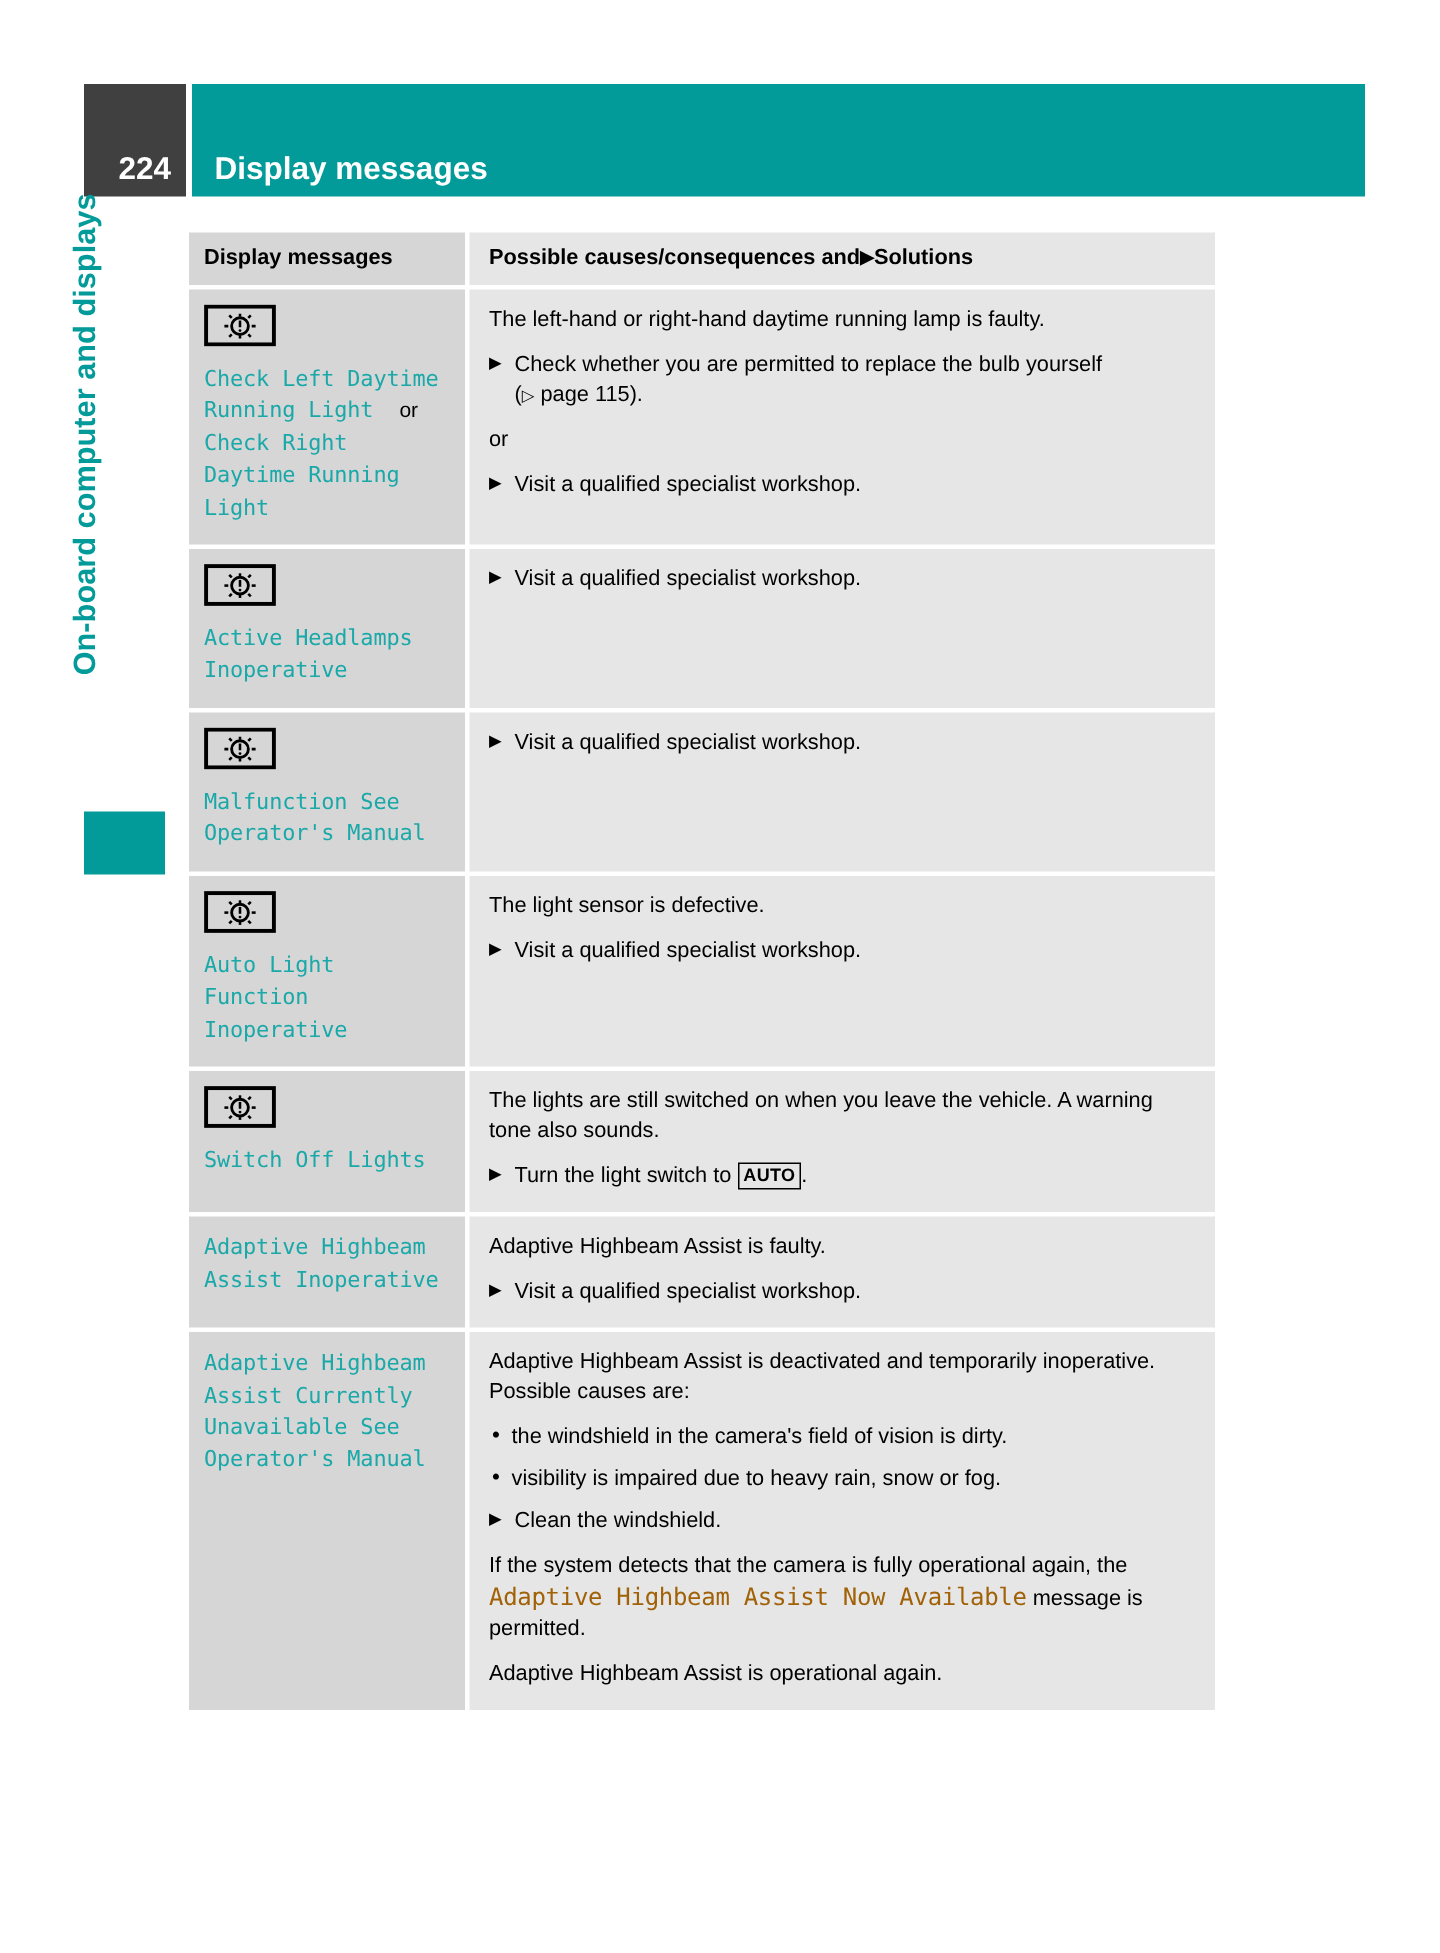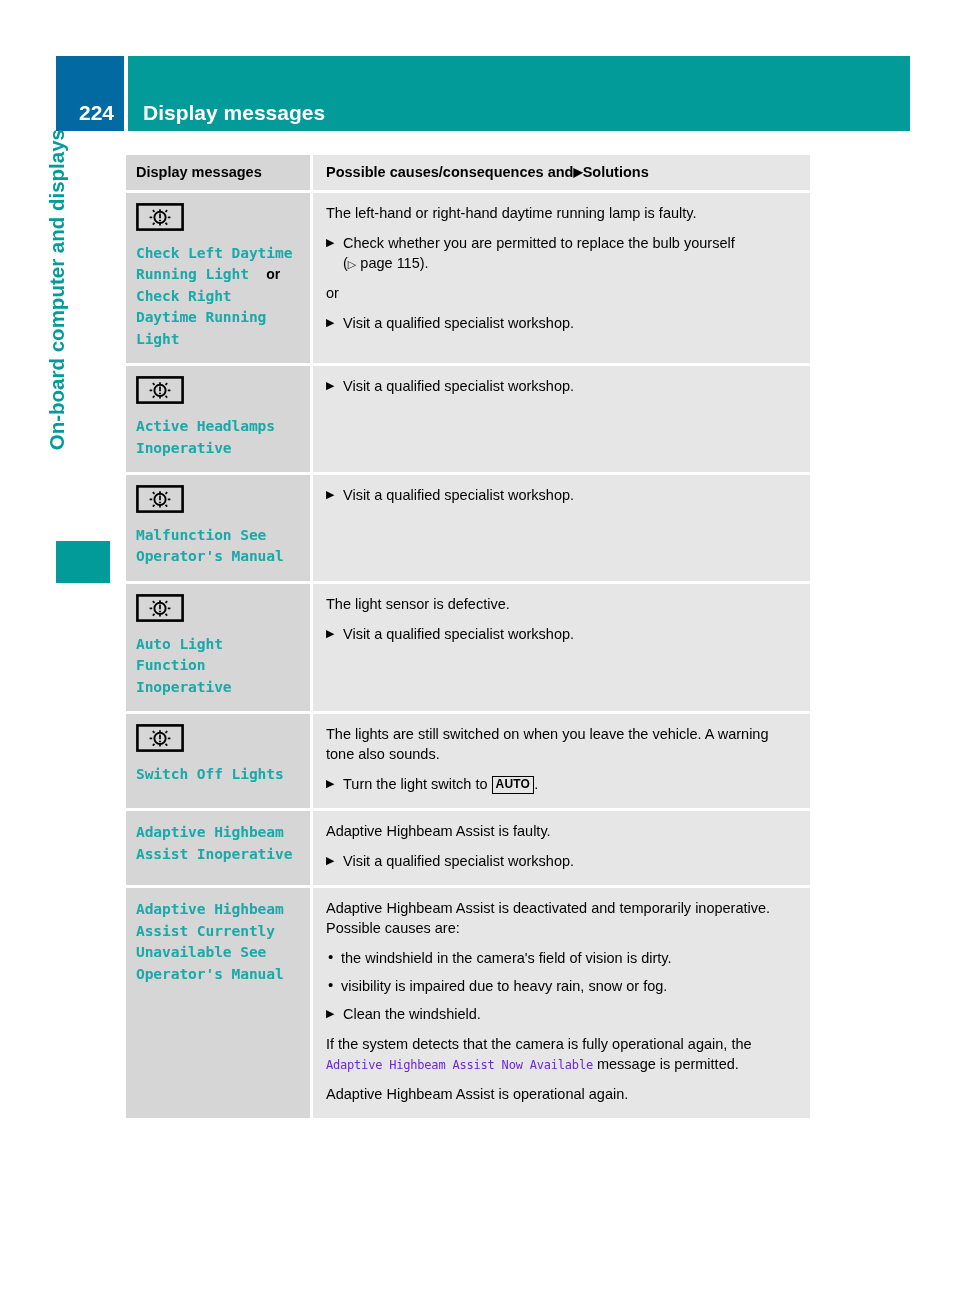--- a/index.html
+++ b/index.html
@@ -23,21 +23,21 @@
     top: 56px;
     width: 854px;
     height: 75px;
   }
   .header-pagenum-box {
     position: absolute;
     left: 0;
     top: 0;
     width: 68px;
     height: 75px;
-    background: #0369a1;
+    background: #404040;
   }
   .header-pagenum {
     position: absolute;
     right: 10px;
     bottom: 8px;
     color: #ffffff;
     font-size: 21px;
     font-weight: bold;
     letter-spacing: 0px;
     line-height: 1;
@@ -138,21 +138,20 @@
     margin-bottom: 11px;
   }
 
   
   .msg-text {
     font-family: "DejaVu Sans Mono", "Liberation Mono", monospace;
     color: #1aa8a8;
     font-size: 14.6px;
     line-height: 1.47;
     letter-spacing: -0.1px;
-    font-weight: bold;
   }
   .msg-text .plain-or {
     font-family: "Liberation Sans", sans-serif;
     color: #000000;
     font-size: 14px;
   }
 
   
   .body-text {
     font-size: 14.5px;
@@ -196,22 +195,22 @@
   }
   .bullet-dot {
     position: absolute;
     left: 2px;
     top: -1px;
     font-size: 15px;
   }
 
   .inline-msg {
     font-family: "DejaVu Sans Mono", "Liberation Mono", monospace;
-    color: #6d28d9;
-    font-size: 12px;
+    color: #a16207;
+    font-size: 16px;
     letter-spacing: -0.2px;
   }
 
   .xref-tri {
     font-size: 11px;
   }
 
   .auto-badge {
     display: inline-block;
     border: 1.6px solid #000000;

